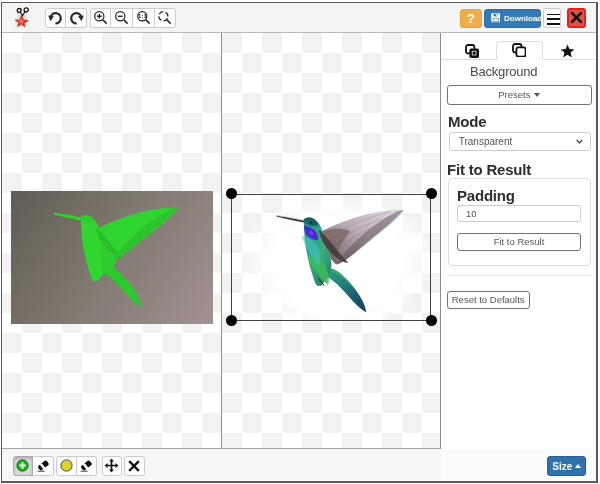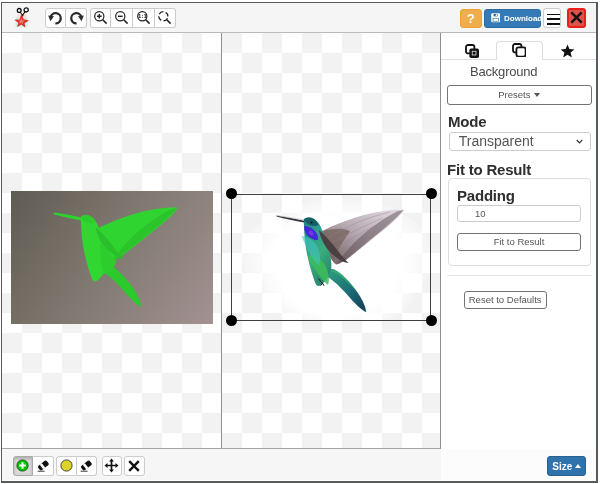--- a/index.html
+++ b/index.html
@@ -204,34 +204,34 @@
 
   <svg style="position:absolute;left:557.5px;top:40.5px;" width="15" height="14" viewBox="0 0 15 14">
     <path d="M7.5 0.5 L9.4 5 L14.4 5.4 L10.6 8.6 L11.8 13.4 L7.5 10.8 L3.2 13.4 L4.4 8.6 L0.6 5.4 L5.6 5 Z" fill="#111"></path>
   </svg>
 
   <div style="position:absolute;left:468px;top:61.0px;font-size:13px;color:#4a4a4a;letter-spacing:-0.2px;">Background</div>
 
   <div class="pbtn" style="left:444.6px;top:81.6px;width:145.4px;height:20.3px;">Presets <span style="display:inline-block;margin-left:4px;width:0;height:0;border-left:3.5px solid transparent;border-right:3.5px solid transparent;border-top:4px solid #555;"></span></div>
 
   <div class="label" style="left:446px;top:110px;">Mode</div>
-  <div style="position:absolute;left:446.7px;top:128.5px;width:142px;height:19px;background:#fff;border:1px solid #ccc;border-radius:3px;color:#555;font-size:14px;line-height:17px;padding-left:9px;">Transparent
+  <div style="position:absolute;left:446.7px;top:128.5px;width:142px;height:19px;background:#fff;border:1px solid #ccc;border-radius:3px;color:#555;font-size:10px;line-height:17px;padding-left:9px;">Transparent
     <svg style="position:absolute;right:7px;top:6.5px;" width="7" height="5" viewBox="0 0 7 5">
         <path d="M0.7 0.8 L3.5 3.9 L6.3 0.8" fill="none" stroke="#333" stroke-width="1.2"></path>
       </svg>
   </div>
 
   <div class="label" style="left:445px;top:157.7px;">Fit to Result</div>
   <div style="position:absolute;left:446px;top:175px;width:143px;height:88px;border:1px solid #ddd;border-radius:4px;"></div>
   <div class="label" style="left:455px;top:183.7px;text-align:center;">Padding</div>
-  <div style="position:absolute;left:455px;top:201.5px;width:124px;height:17px;background:#fff;border:1px solid #ccc;border-radius:3px;color:#555;font-size:9.5px;line-height:15px;padding-left:17px;">10</div>
+  <div style="position:absolute;left:455px;top:201.5px;width:124px;height:17px;background:#fff;border:1px solid #ccc;border-radius:3px;color:#555;font-size:9.5px;line-height:15px;padding-left:8px;">10</div>
   <div class="pbtn" style="left:455px;top:230px;width:124px;height:17.5px;">Fit to Result</div>
 
   <div style="position:absolute;left:445px;top:271.7px;width:145px;height:1px;background:#e7e7e7;"></div>
-  <div class="pbtn" style="left:444.7px;top:287.7px;width:83px;height:18.6px;margin-left:17px;">Reset to Defaults</div>
+  <div class="pbtn" style="left:444.7px;top:287.7px;width:83px;height:18.6px;">Reset to Defaults</div>
 
   <div id="bottombar"></div>
   <div id="bottomright"></div>
 
   <div style="position:absolute;left:10.5px;top:452.5px;display:flex;">
     <div class="gbtn active" style="width:20.5px;height:20.5px;border-radius:3px 0 0 3px;">
       <svg width="13" height="13" viewBox="0 0 13 13">
           <circle cx="6.5" cy="6.5" r="5.6" fill="#00c400" stroke="#1a4d1a" stroke-width="0.9"></circle>
           <path d="M6.5 3.2 v6.6 M3.2 6.5 h6.6" stroke="#fff" stroke-width="2"></path>
         </svg>

